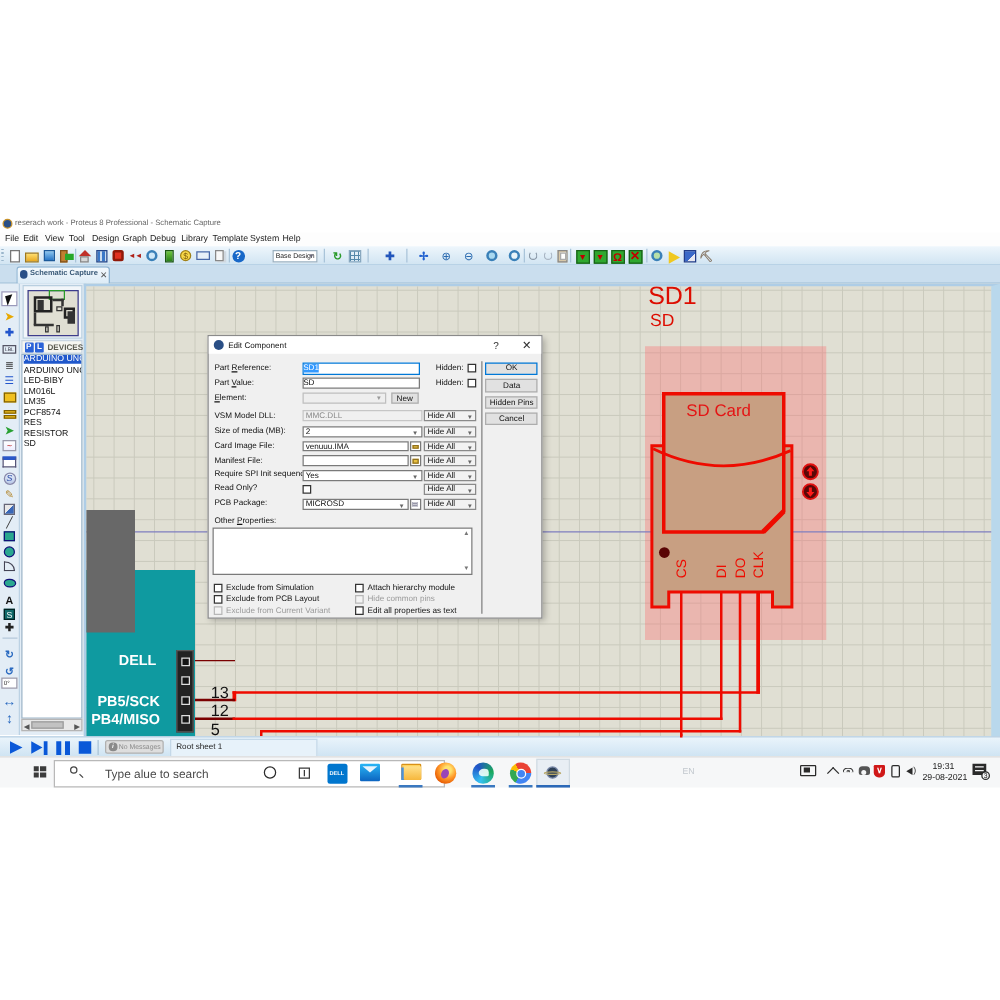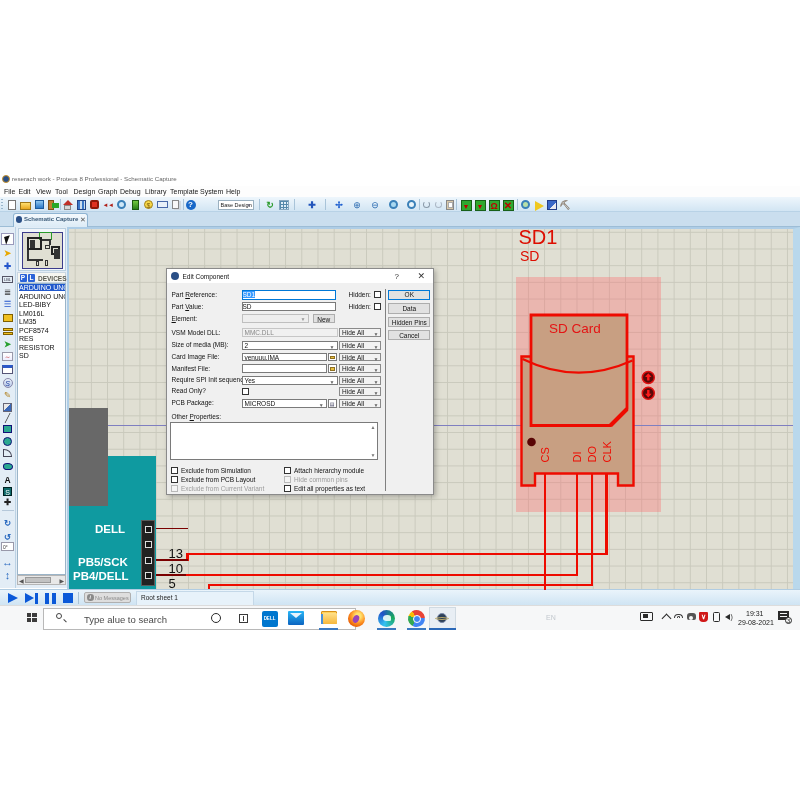--- a/index.html
+++ b/index.html
@@ -289,28 +289,28 @@
         <div class="mwire" style="left:155px;top:527.6px;width:32.5px;height:1.8px;"></div>
         <div class="mwire" style="left:155px;top:573.8px;width:32.5px;height:1.8px;"></div>
         <div class="wire" style="left:186.4px;top:573.6px;width:391.7px;height:2.2px;"></div>
         <div class="wire" style="left:207.6px;top:583.8px;width:385.5px;height:2.2px;"></div>
         <div class="wire" style="left:207.6px;top:583.8px;width:2.2px;height:5.5px;"></div>
 
         <div class="abs" style="left:69px;top:455.5px;width:87.3px;height:135px;background:#0f9aa0;"></div>
         <div class="abs" style="left:69px;top:407.5px;width:39.2px;height:98.8px;background:#686868;"></div>
         <div class="abs" style="left:95px;top:522.5px;font-size:11.5px;font-weight:bold;color:#fff;">DELL</div>
         <div class="abs" style="left:78px;top:555.5px;font-size:11.5px;font-weight:bold;color:#fff;">PB5/SCK</div>
-        <div class="abs" style="left:73px;top:569.8px;font-size:11.5px;font-weight:bold;color:#fff;">PB4/DELL</div>
+        <div class="abs" style="left:73px;top:569.8px;font-size:11.5px;font-weight:bold;color:#fff;">PB4/MISO</div>
         <div class="abs" style="left:141.3px;top:520px;width:13.7px;height:66px;background:#222;border:1px solid #5a5a5a;"></div>
         <div class="abs" style="left:144.8px;top:525.8px;width:7px;height:7px;border:1.4px solid #ddd;background:#151515;"></div>
         <div class="abs" style="left:144.8px;top:541.3px;width:7px;height:7px;border:1.4px solid #ddd;background:#151515;"></div>
         <div class="abs" style="left:144.8px;top:557px;width:7px;height:7px;border:1.4px solid #ddd;background:#151515;"></div>
         <div class="abs" style="left:144.8px;top:572.3px;width:7px;height:7px;border:1.4px solid #ddd;background:#151515;"></div>
         <div class="abs" style="left:168.5px;top:546px;font-size:13px;color:#111;">13</div>
-        <div class="abs" style="left:168.5px;top:561px;font-size:13px;color:#111;">10</div>
+        <div class="abs" style="left:168.5px;top:561px;font-size:13px;color:#111;">12</div>
         <div class="abs" style="left:168.5px;top:576px;font-size:13px;color:#111;">5</div>
 
         <svg class="abs" style="left:505px;top:300px;" width="165" height="200" viewBox="505 300 165 200">
           <polygon points="521.5,356.5 633.5,356.5 633.5,485.5 618,485.5 618,473.5 535,473.5 535,485.5 521.5,485.5" fill="#c89f82" stroke="#ee0b00" stroke-width="2.4"></polygon>
           <polygon points="531,315 627,315 627,409 610.5,425.5 531,425.5" fill="#c89f82" stroke="#ee0b00" stroke-width="2.8"></polygon>
           <line x1="610.5" y1="425.5" x2="627" y2="409" stroke="#ee0b00" stroke-width="4"></line>
           <path d="M522.5 359 Q577 385.5 632.5 360.5" fill="none" stroke="#ee0b00" stroke-width="2.2"></path>
           <circle cx="531.5" cy="442" r="4.3" fill="#5a0505"></circle>
           <text x="549" y="462.5" transform="rotate(-90 549 462.5)" font-size="11" fill="#ee0b00" font-family="Liberation Sans">CS</text>
           <text x="581" y="462.5" transform="rotate(-90 581 462.5)" font-size="11" fill="#ee0b00" font-family="Liberation Sans">DI</text>

